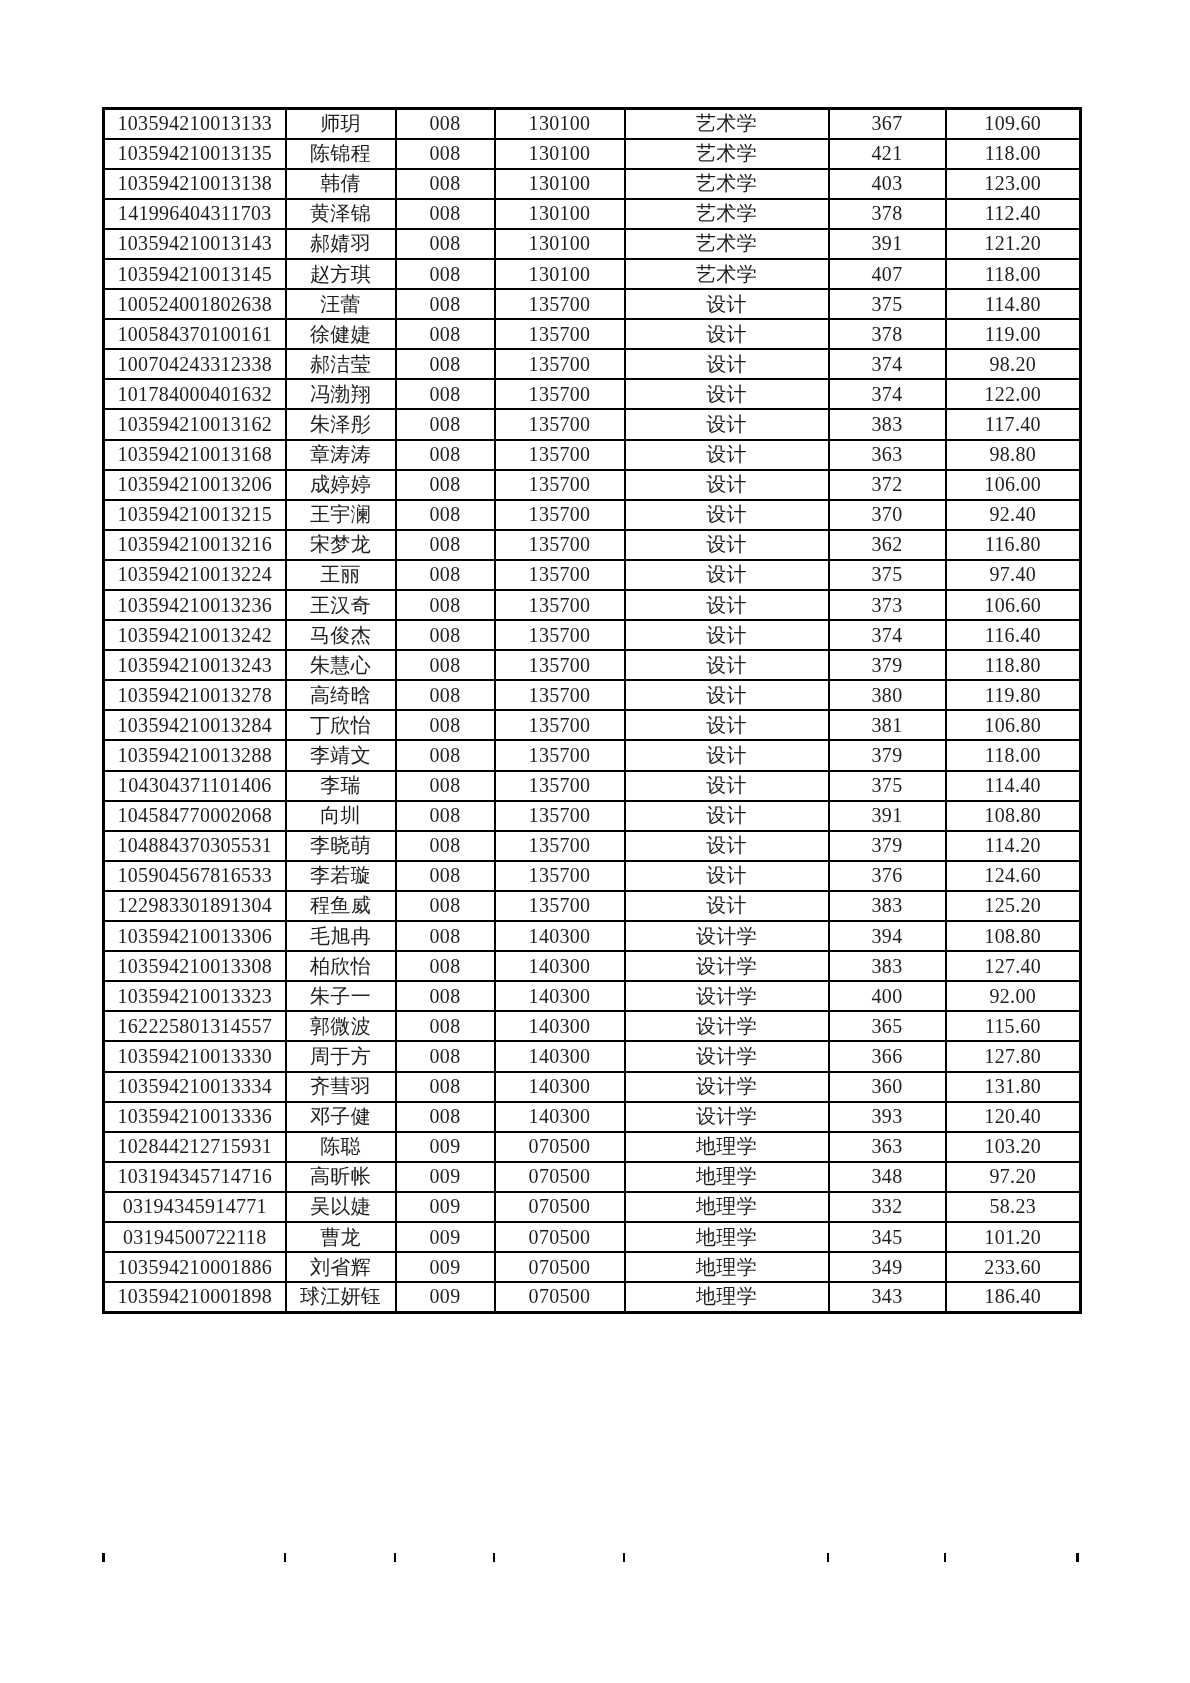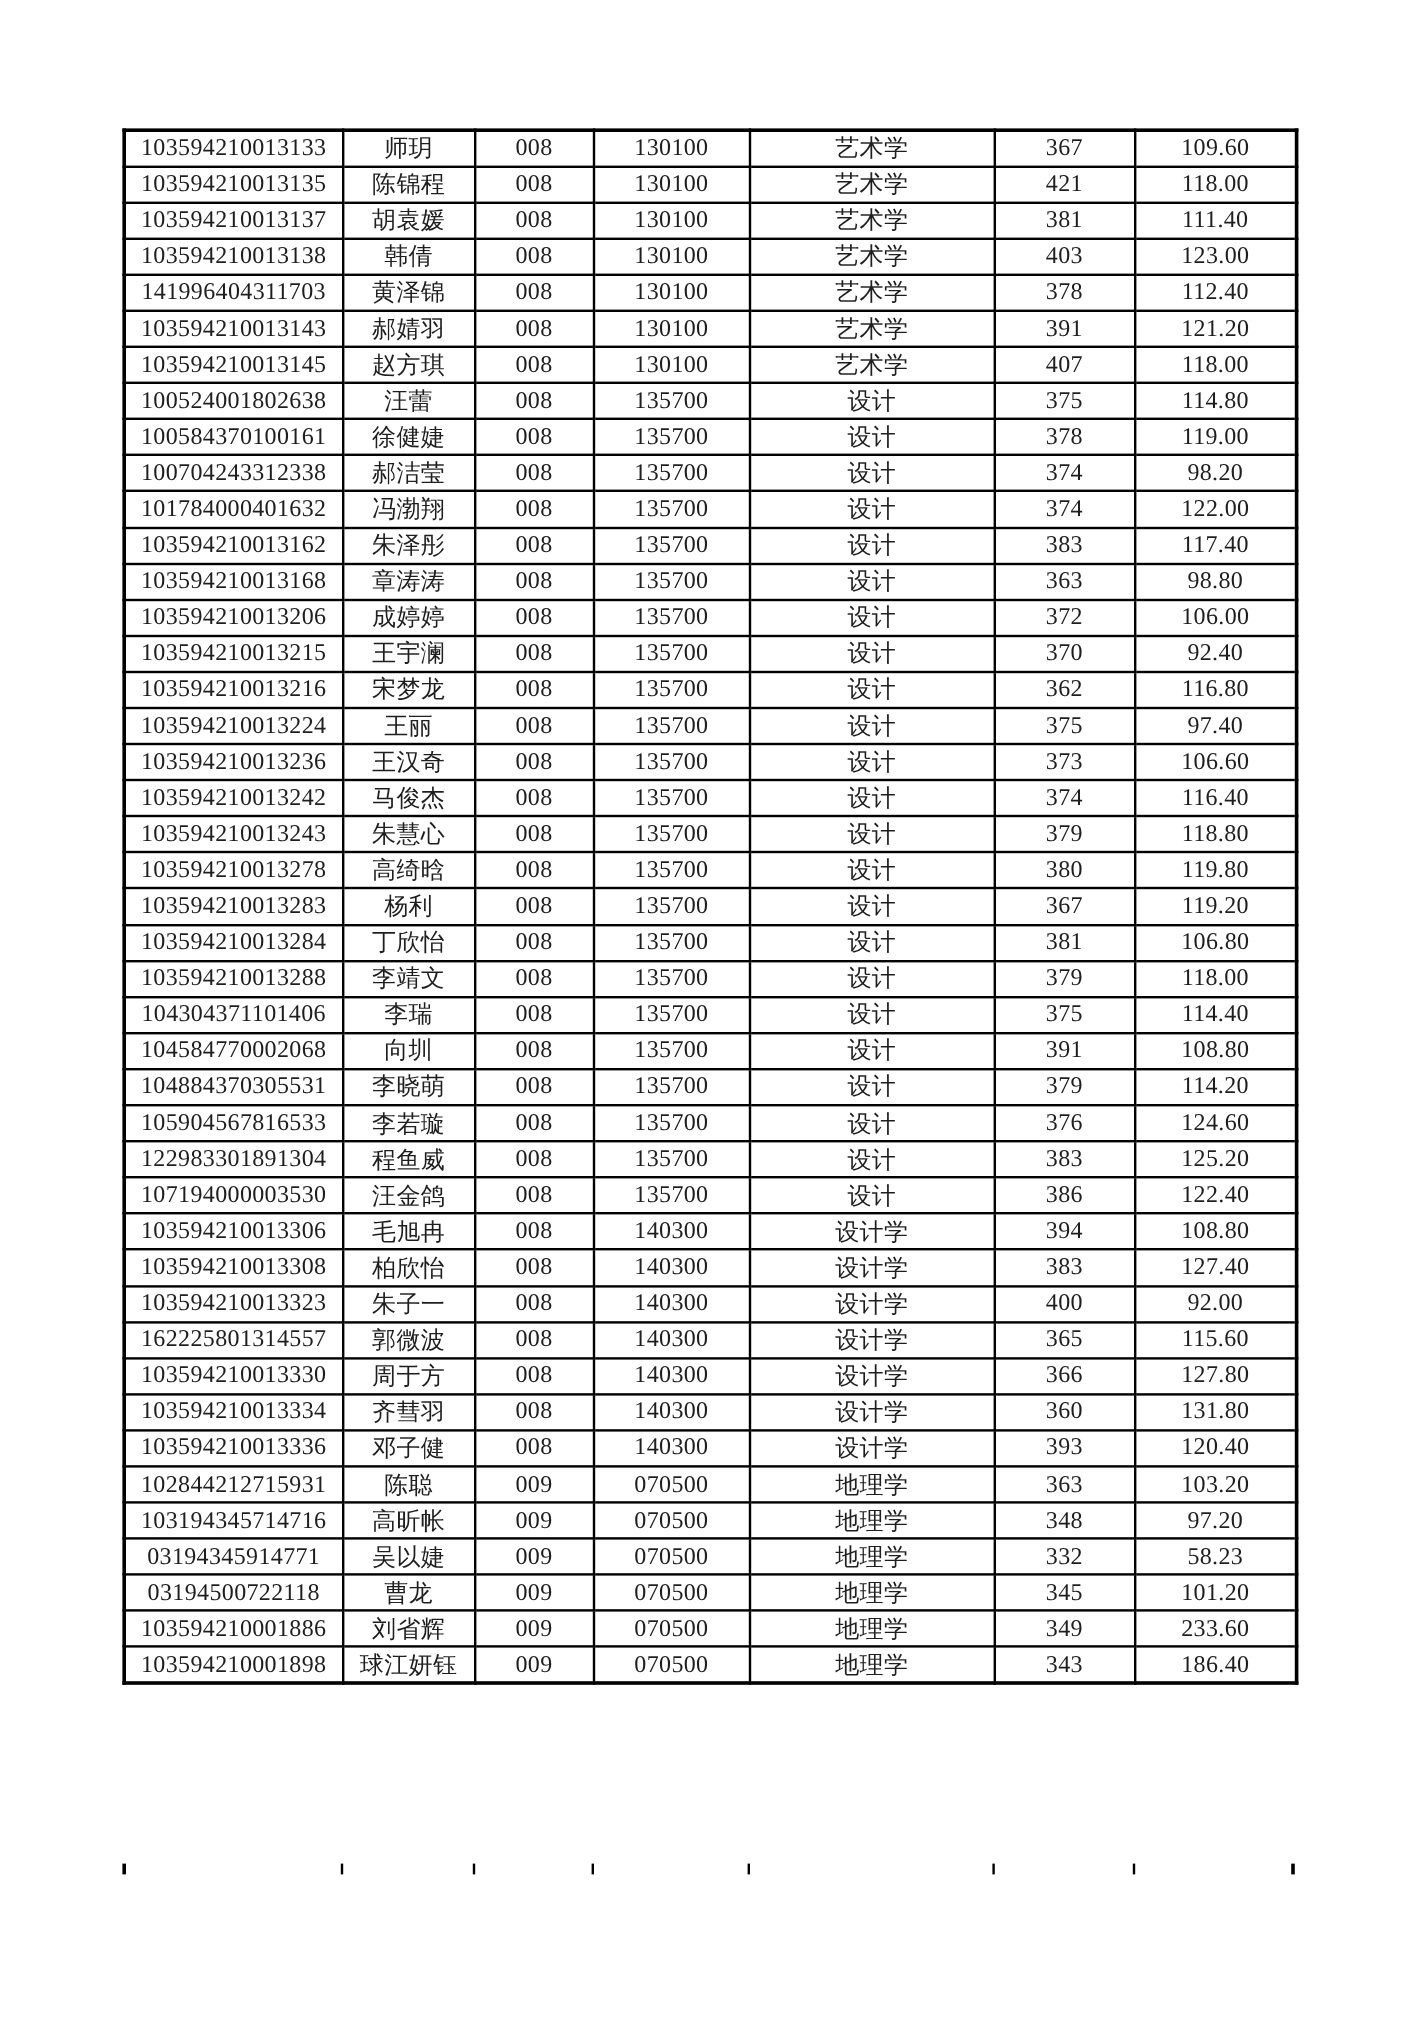--- a/index.html
+++ b/index.html
@@ -89,29 +89,20 @@
         <tr>
           <td class="col0">103594210013135</td>
           <td class="col1">陈锦程</td>
           <td class="col2">008</td>
           <td class="col3">130100</td>
           <td class="col4">艺术学</td>
           <td class="col5">421</td>
           <td class="col6">118.00</td>
         </tr>
         <tr>
-          <td class="col0">103594210013137</td>
-          <td class="col1">胡袁媛</td>
-          <td class="col2">008</td>
-          <td class="col3">130100</td>
-          <td class="col4">艺术学</td>
-          <td class="col5">381</td>
-          <td class="col6">111.40</td>
-        </tr>
-        <tr>
           <td class="col0">103594210013138</td>
           <td class="col1">韩倩</td>
           <td class="col2">008</td>
           <td class="col3">130100</td>
           <td class="col4">艺术学</td>
           <td class="col5">403</td>
           <td class="col6">123.00</td>
         </tr>
         <tr>
           <td class="col0">141996404311703</td>
@@ -260,29 +251,20 @@
         <tr>
           <td class="col0">103594210013278</td>
           <td class="col1">高绮晗</td>
           <td class="col2">008</td>
           <td class="col3">135700</td>
           <td class="col4">设计</td>
           <td class="col5">380</td>
           <td class="col6">119.80</td>
         </tr>
         <tr>
-          <td class="col0">103594210013283</td>
-          <td class="col1">杨利</td>
-          <td class="col2">008</td>
-          <td class="col3">135700</td>
-          <td class="col4">设计</td>
-          <td class="col5">367</td>
-          <td class="col6">119.20</td>
-        </tr>
-        <tr>
           <td class="col0">103594210013284</td>
           <td class="col1">丁欣怡</td>
           <td class="col2">008</td>
           <td class="col3">135700</td>
           <td class="col4">设计</td>
           <td class="col5">381</td>
           <td class="col6">106.80</td>
         </tr>
         <tr>
           <td class="col0">103594210013288</td>
@@ -330,29 +312,20 @@
           <td class="col6">124.60</td>
         </tr>
         <tr>
           <td class="col0">122983301891304</td>
           <td class="col1">程鱼威</td>
           <td class="col2">008</td>
           <td class="col3">135700</td>
           <td class="col4">设计</td>
           <td class="col5">383</td>
           <td class="col6">125.20</td>
-        </tr>
-        <tr>
-          <td class="col0">107194000003530</td>
-          <td class="col1">汪金鸽</td>
-          <td class="col2">008</td>
-          <td class="col3">135700</td>
-          <td class="col4">设计</td>
-          <td class="col5">386</td>
-          <td class="col6">122.40</td>
         </tr>
         <tr>
           <td class="col0">103594210013306</td>
           <td class="col1">毛旭冉</td>
           <td class="col2">008</td>
           <td class="col3">140300</td>
           <td class="col4">设计学</td>
           <td class="col5">394</td>
           <td class="col6">108.80</td>
         </tr>

